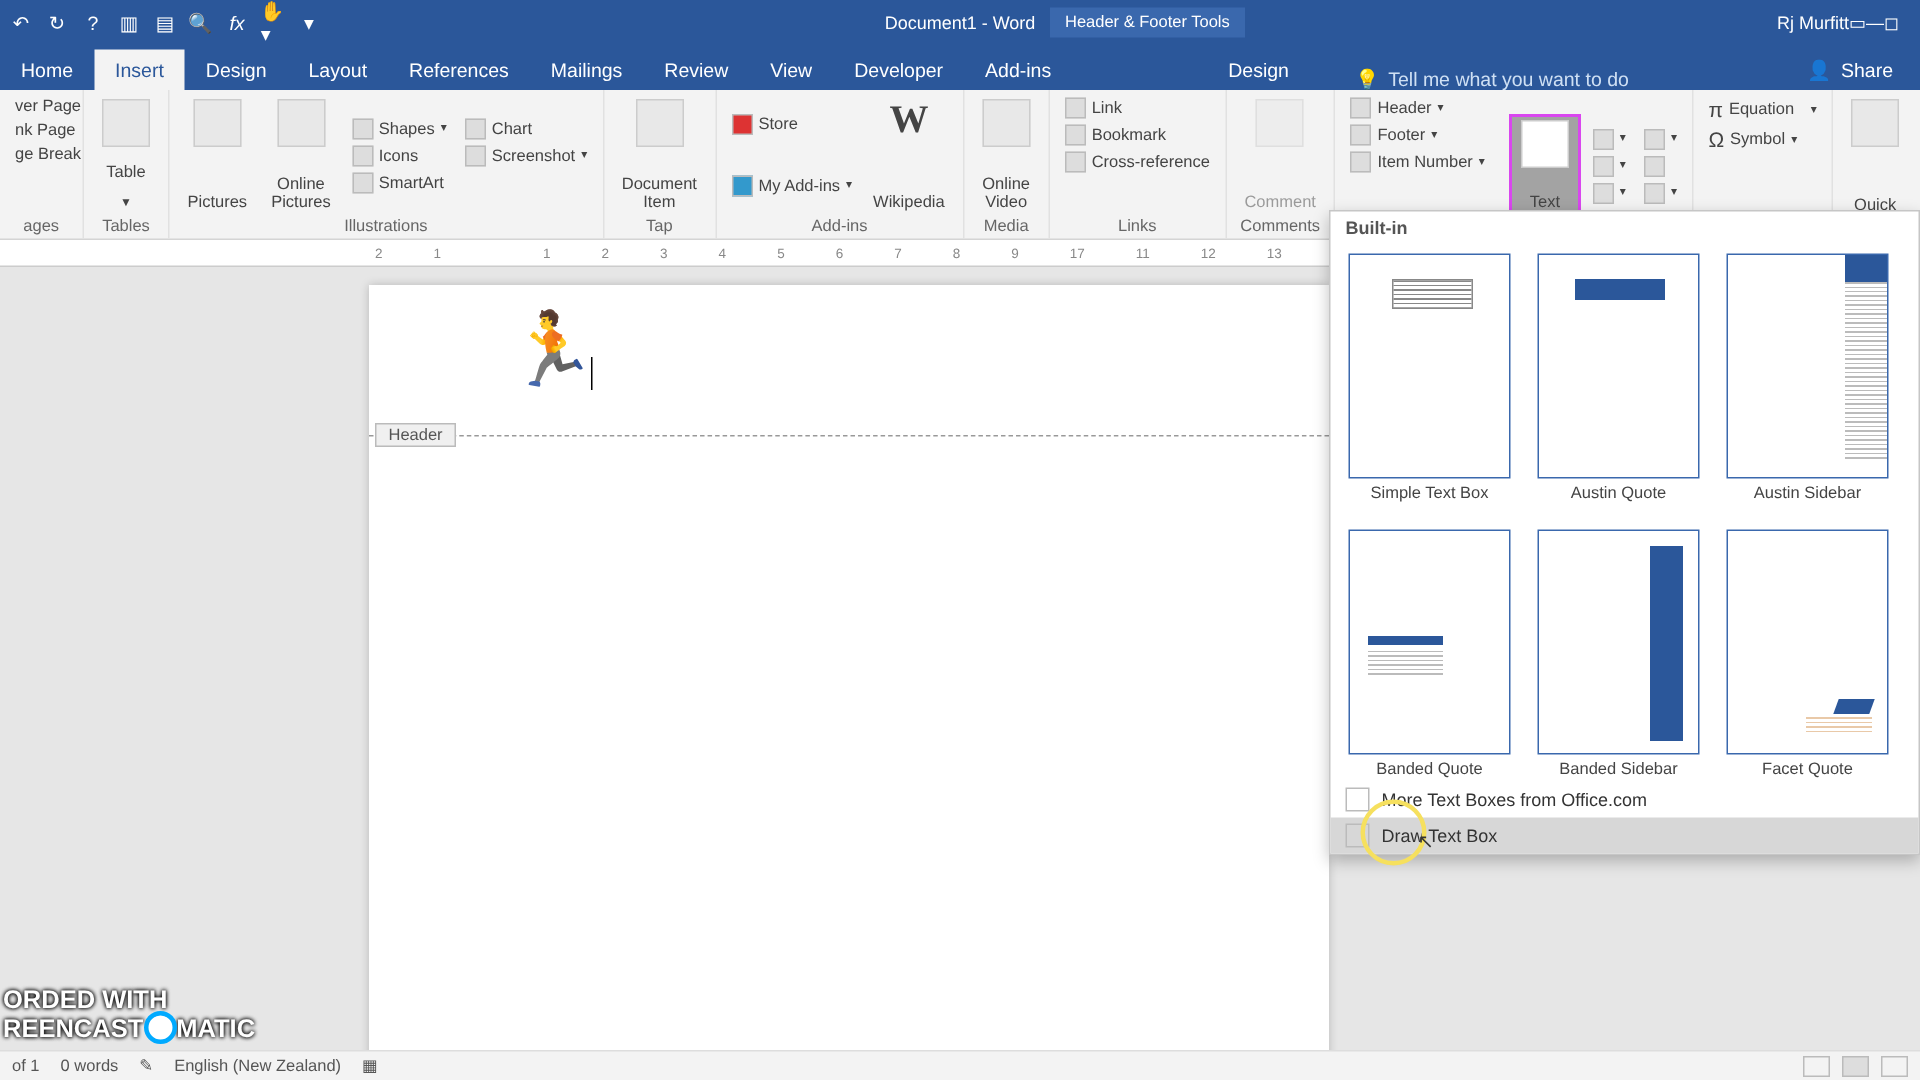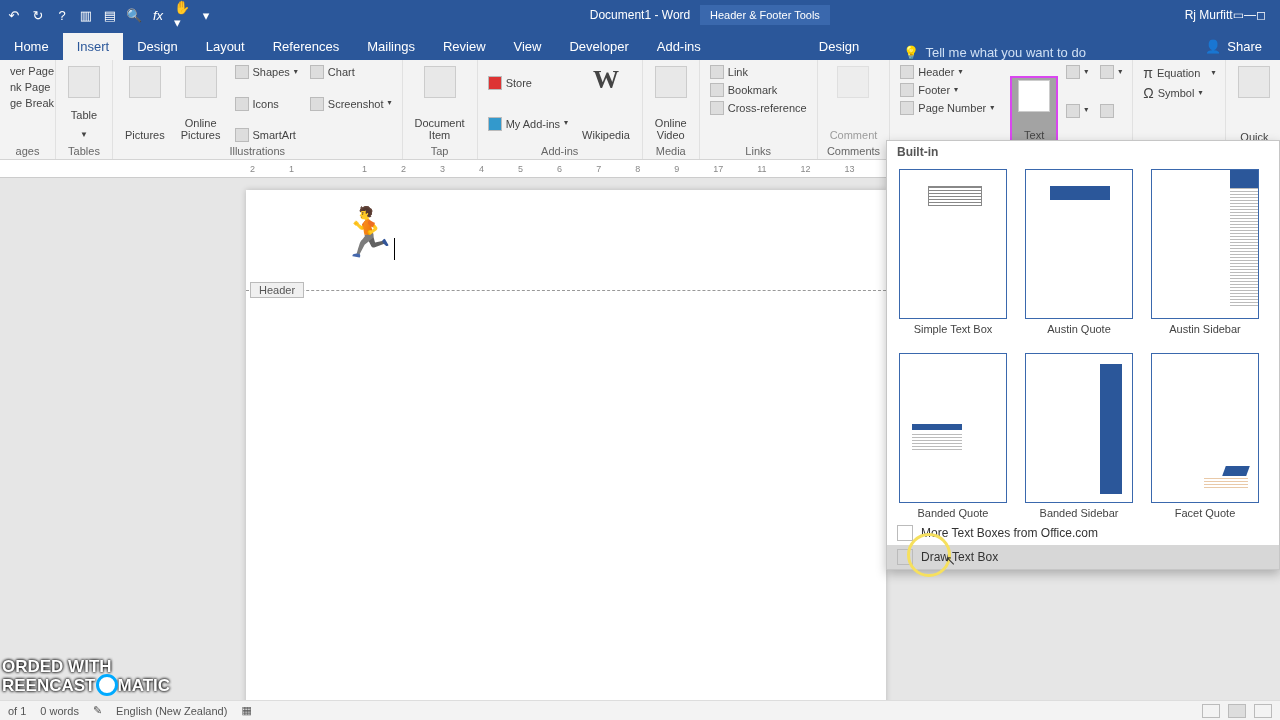--- a/index.html
+++ b/index.html
@@ -21,21 +21,21 @@
 .tellme { margin-left: 30px; display:flex; align-items:center; gap:6px; color:#cfe0f4; }
 .share { margin-left:auto; padding:6px 18px; display:flex; align-items:center; gap:6px; }
 
 
 .ribbon { height: 100px; background: #f3f3f3; border-bottom: 1px solid #d4d4d4; display: flex; font-size: 11px; color:#444; }
 .group { border-right: 1px solid #e1e1e1; padding: 4px 6px 2px; display: flex; flex-direction: column; justify-content: space-between; }
 .group .label { text-align: center; font-size: 11px; color: #666; padding-top:2px;}
 .btns { display: flex; gap: 4px; flex: 1; }
 .bigbtn { display: flex; flex-direction: column; align-items: center; justify-content: space-between; padding: 2px 6px; gap: 2px; min-width: 44px; text-align:center; line-height:1.1;}
 .bigbtn .ico { width: 32px; height: 32px; background: #e8e8e8; border:1px solid #ccc; }
-.smallcol { display:flex; flex-direction:column; gap:2px; justify-content:space-between;}
+.smallcol { display:flex; flex-direction:column; gap:2px; justify-content:center;}
 .smallbtn { display:flex; align-items:center; gap:4px; padding:1px 4px; white-space:nowrap;}
 .smallbtn .ico { width:14px; height:14px; background:#ddd; border:1px solid #bbb; display:inline-block;}
 .bigbtn.active { background:#a3a3a3; border:2px solid #d946ef;margin-top:12px; }
 
 
 .workspace { position:absolute; top:160px; bottom:20px; left:0; right:0; background:#e6e6e6; }
 .ruler { height:18px; background:#fff; border-bottom:1px solid #ccc; font-size:9px; color:#888; display:flex; align-items:center; padding-left:250px; gap:34px;}
 .page { position:absolute; left:246px; top:30px; width:640px; height:520px; background:#fff; box-shadow:0 0 6px rgba(0,0,0,.2);}
 .headerline { position:absolute; top:100px; left:0; right:0; border-top:1px dashed #999;}
 .headertag { position:absolute; top:92px; left:4px; background:#f0f0f0; border:1px solid #bbb; font-size:11px; padding:1px 8px; color:#555;}
@@ -272,21 +272,21 @@
           <span>Header</span>
           <span class="caret">▾</span>
         </div>
       <div class="smallbtn">
           <span class="ico"></span>
           <span>Footer</span>
           <span class="caret">▾</span>
         </div>
       <div class="smallbtn">
           <span class="ico"></span>
-          <span>Page Number</span>
+          <span>Item Number</span>
           <span class="caret">▾</span>
         </div>
     </div>
     <div class="label">H</div>
   </div>
 
   <div class="group">
     <div class="btns">
       <div class="bigbtn active">
           <span class="ico" style="background:#fff"></span>

